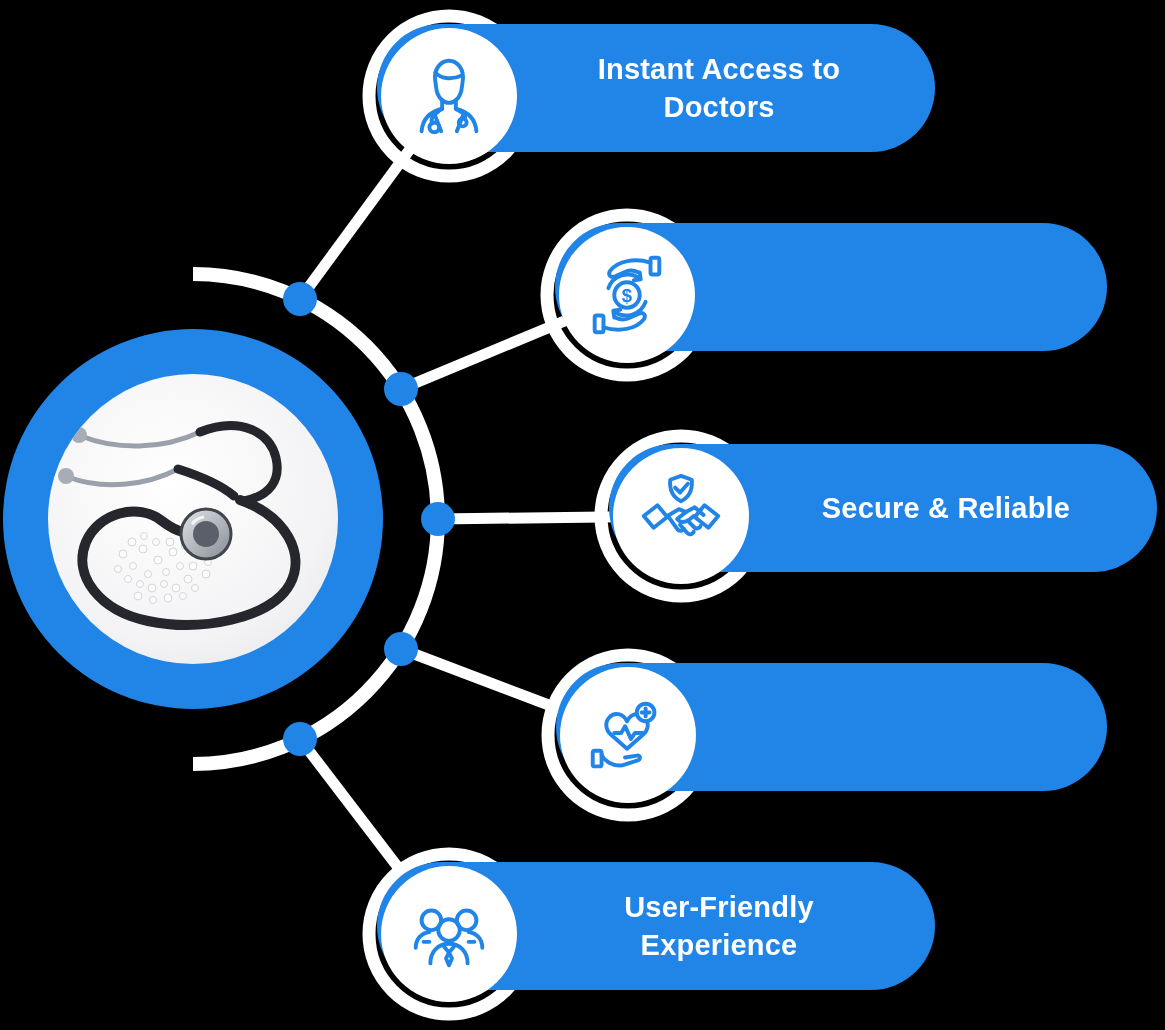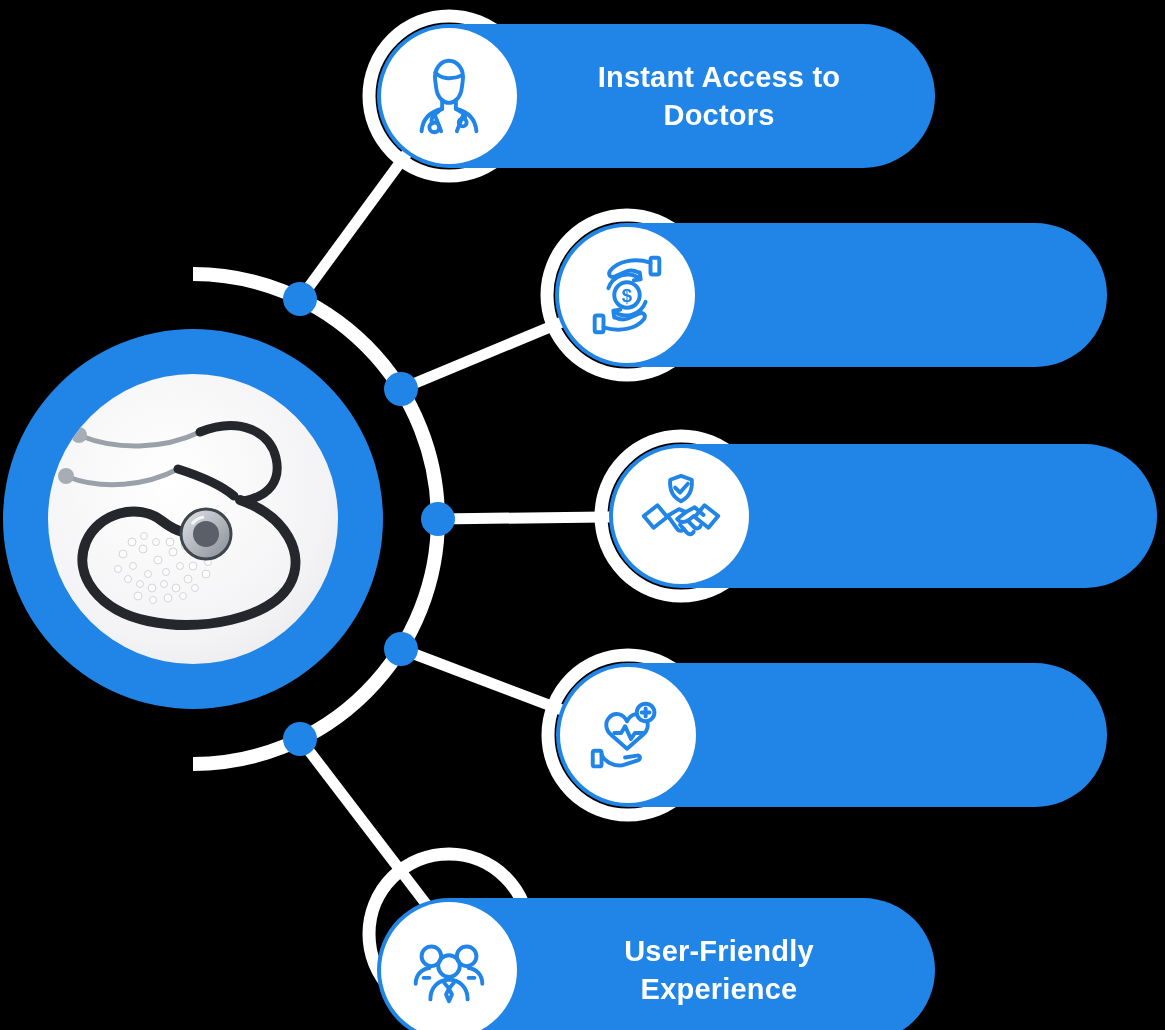--- a/index.html
+++ b/index.html
@@ -10,26 +10,26 @@
   html,body{margin:0;padding:0;}
   body{
     width:1165px;height:1030px;position:relative;overflow:hidden;
     background:var(--background);
     font-family:"Liberation Sans",sans-serif;
   }
   svg{display:block}
   
   .underlay{position:absolute;left:0;top:0;z-index:1;color:var(--accent);}
   
-  .pill{position:absolute;background:var(--accent);border-radius:72px;height:144px;z-index:2;}
+  .pill{position:absolute;background:var(--accent);border-radius:72px;height:128px;z-index:2;}
   .pill-1{left:377px;top:24px;width:558px;}
   .pill-2{left:555px;top:223px;width:552px;}
   .pill-3{left:609px;top:444px;width:548px;}
   .pill-4{left:556px;top:663px;width:551px;}
-  .pill-5{left:377px;top:862px;width:558px;margin-top:36px;}
+  .pill-5{left:377px;top:862px;width:558px;}
   .icon-circle{
     position:absolute;left:4px;top:4px;width:136px;height:136px;border-radius:50%;
     background:#fff;display:flex;align-items:center;justify-content:center;
     color:var(--accent);
   }
   .icon-circle svg{width:94px;height:94px;}
   .pill-label{
     position:absolute;left:142px;right:16px;top:0;height:100%;
     display:flex;align-items:center;justify-content:center;text-align:center;
     color:var(--pill-text);font-size:29px;font-weight:bold;line-height:1.32;
@@ -118,20 +118,23 @@
       <path d="M42 19l5 5 8-9"></path>
       <path d="M10 48l14-11 10 12-14 11z"></path>
       <path d="M86 48L72 37 62 49l14 11z"></path>
       <path d="M34 48l12-7 7 3 9-5 9 8"></path>
       <path d="M53 44l-9 7c3 4 8 4 12 1l5-4"></path>
       <path d="M36 50l8 11a4 4 0 0 0 7 0"></path>
       <path d="M47 57l7 8a4 4 0 0 0 7-1"></path>
       <path d="M55 53l7 7a4 4 0 0 0 6-2"></path>
     </svg>
   </div>
+  <div class="pill-label">
+      <span>Secure &amp; Reliable</span>
+    </div>
 </div>
 
 <div class="pill pill-4 one-line">
   <div class="icon-circle">
     <svg viewBox="0 0 96 96" fill="none" stroke="currentColor" stroke-width="4" stroke-linecap="round" stroke-linejoin="round">
       <path d="M47 34c-4-8-13-10-18-4-5 5-4 13 2 18l16 14 16-14c6-5 7-13 2-18-5-6-14-4-18 4z"></path>
       <path d="M34 46h7l4-7 6 13 4-6h8"></path>
       <circle cx="66" cy="25" r="9" fill="#fff"></circle>
       <path d="M66 21v8M62 25h8"></path>
       <rect x="12" y="64" width="9" height="16" rx="2"></rect>

